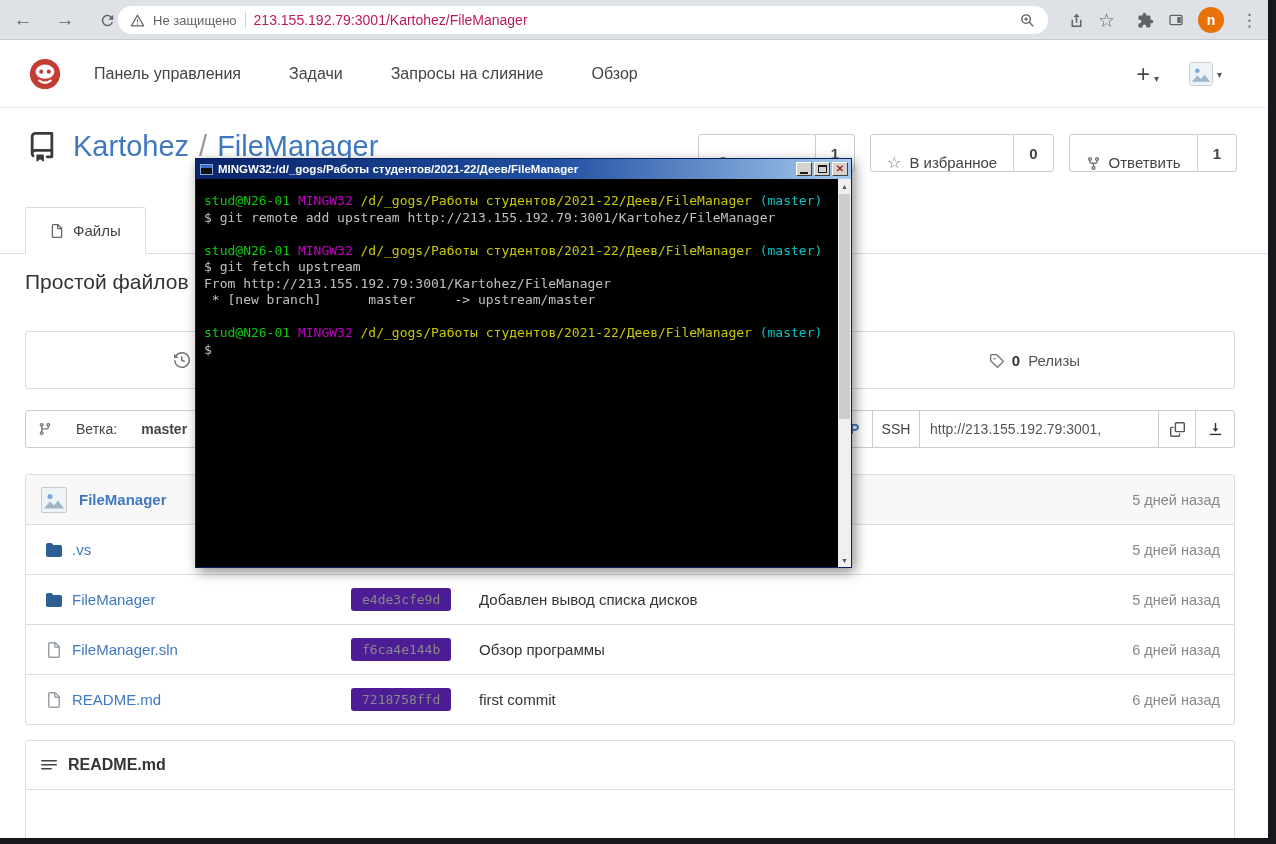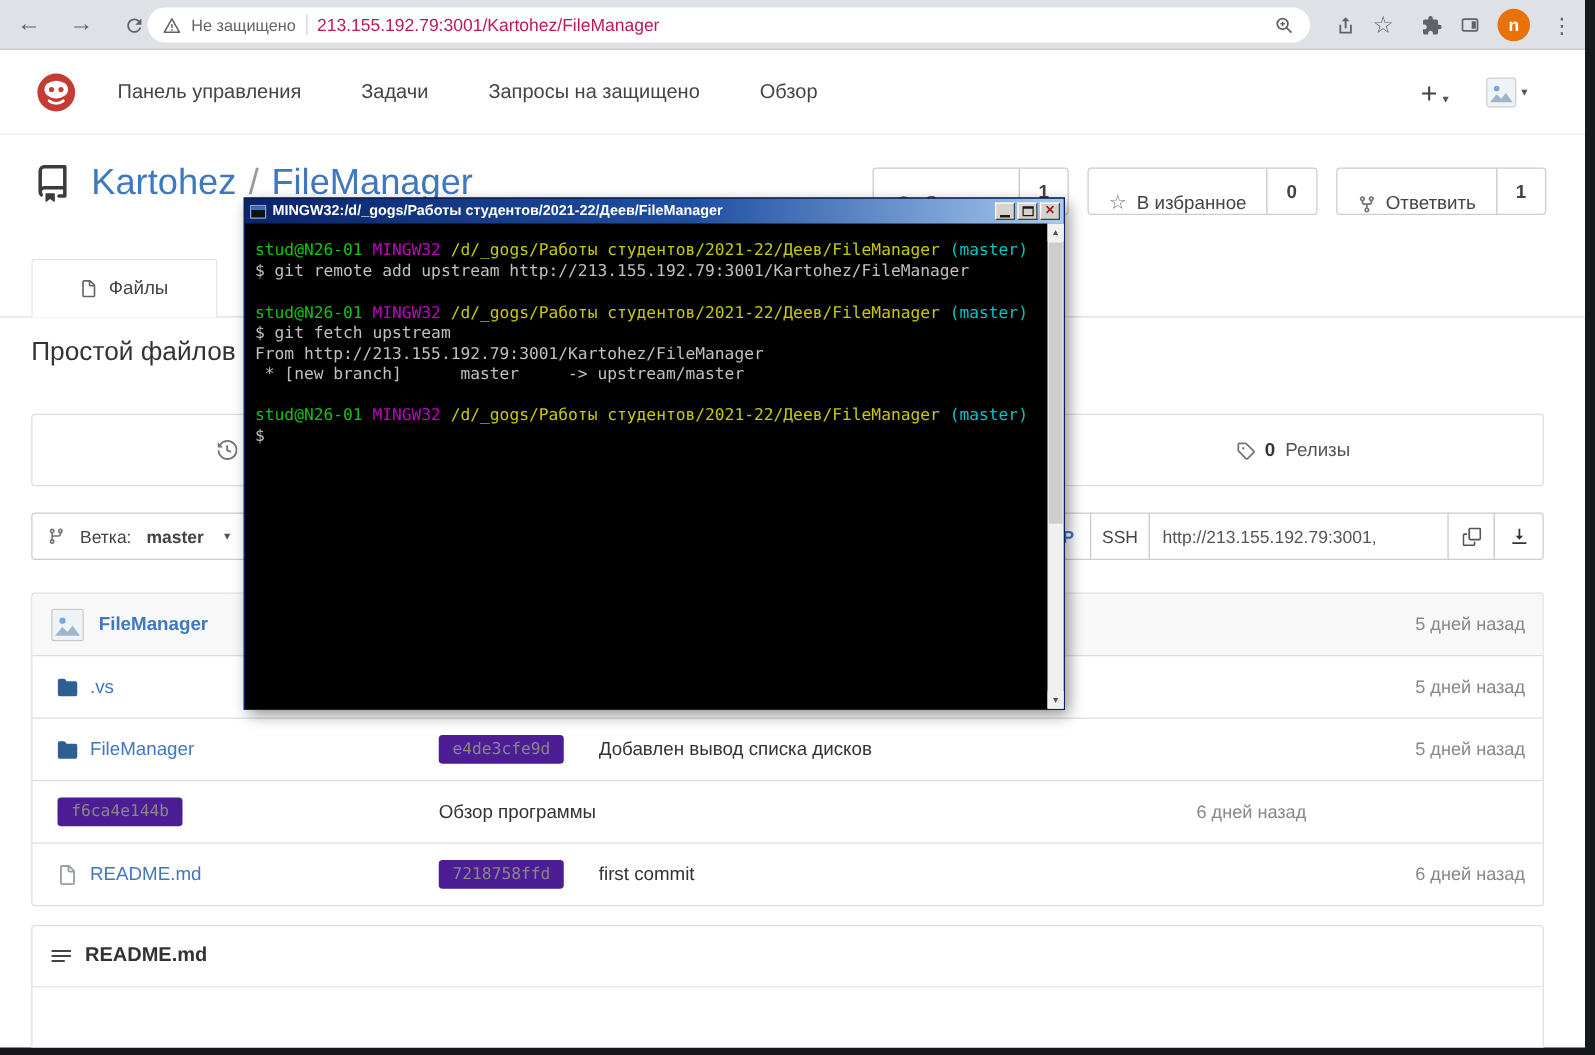--- a/index.html
+++ b/index.html
@@ -35,34 +35,34 @@
   .repo-title-text .slash{color:#999}
   .repo-title-text a{color:#4078c0;text-decoration:none;cursor:pointer}
   .repo-actions{position:absolute;right:33px;top:16px;display:flex;gap:15px}
   .btn-group{display:flex}
   .gbtn{display:flex;align-items:flex-end;gap:8px;height:38px;padding:0 16px;background:#fff;border:1px solid #ccc;border-radius:3px 0 0 3px;font-size:15px;color:#444;cursor:pointer;white-space:nowrap}
   .gcount{display:flex;align-items:center;height:38px;padding:0 15px;margin-left:-1px;border:1px solid #ccc;border-radius:0 3px 3px 0;font-weight:700;font-size:15px;color:#444;background:#fff;cursor:pointer}
   .oct{flex:none;display:inline-flex}
 
   
   .tabs-row{position:absolute;top:206px;left:0;width:100%;height:48px;border-bottom:1px solid #ddd}
-  .tab{position:absolute;left:25px;bottom:-1px;height:47px;display:flex;align-items:center;gap:9px;padding:0 38px;background:#fff;border:1px solid #ddd;border-bottom-color:#fff;border-radius:3px 3px 0 0;font-size:15px;color:#444;cursor:pointer}
+  .tab{position:absolute;left:25px;bottom:-1px;height:47px;display:flex;align-items:center;gap:9px;padding:0 24px;background:#fff;border:1px solid #ddd;border-bottom-color:#fff;border-radius:3px 3px 0 0;font-size:15px;color:#444;cursor:pointer}
 
   
   .descr{position:absolute;top:270px;left:25px;font-size:21px;color:#333;white-space:nowrap}
 
   
   .stats{position:absolute;top:331px;left:25px;width:1210px;height:58px;border:1px solid #ddd;border-radius:3px;background:#fff}
   .stat-history{position:absolute;left:148px;top:20px}
   .stat-releases{position:absolute;left:807px;top:0;width:403px;height:100%;display:flex;align-items:center;justify-content:center;gap:8px;font-size:15px;color:#555;cursor:pointer}
   .stat-releases b{color:#333}
 
   
   .branch-bar{position:absolute;top:410px;left:0;width:100%;height:38px}
-  .branch-select{position:absolute;left:25px;top:0;width:172px;height:38px;border:1px solid #ccc;border-radius:3px;background:#fff;display:flex;align-items:center;gap:12px;padding:0 12px;font-size:14px;color:#444;cursor:pointer;white-space:nowrap}
+  .branch-select{position:absolute;left:25px;top:0;width:172px;height:38px;border:1px solid #ccc;border-radius:3px;background:#fff;display:flex;align-items:center;gap:24px;padding:0 12px;font-size:14px;color:#444;cursor:pointer;white-space:nowrap}
   .clone-group{position:absolute;right:33px;top:0;height:38px;display:flex}
   .proto-btn{height:38px;border:1px solid #ccc;background:#fff;font-size:14px;color:#444;cursor:pointer;display:flex;align-items:center;justify-content:center}
   .proto-http{width:64px;border-radius:3px 0 0 3px;color:#4078c0;font-weight:700}
   .proto-ssh{width:48px;margin-left:-1px}
   .clone-input{width:240px;height:38px;margin-left:-1px;border:1px solid #ccc;padding:0 10px;font-size:14px;color:#555;background:#fff;border-radius:0}
   .icon-btn{width:38px;height:38px;margin-left:-1px;border:1px solid #ccc;background:#fff;display:flex;align-items:center;justify-content:center;cursor:pointer}
   .icon-btn.last{width:40px;border-radius:0 3px 3px 0}
 
   
   .ftable{position:absolute;top:474px;left:25px;width:1210px;border:1px solid #ddd;border-radius:3px;background:#fff;font-size:15px}
@@ -166,21 +166,21 @@
           <circle cx="18" cy="18" r="16" fill="#c43d35"></circle>
           <ellipse cx="18" cy="15.5" rx="10" ry="7.5" fill="#fff"></ellipse>
           <circle cx="14" cy="15.5" r="2.2" fill="#c43d35"></circle>
           <circle cx="22" cy="15.5" r="2.2" fill="#c43d35"></circle>
           <path d="M12 25c4 3 8 3 12 0" stroke="#fff" stroke-width="2.4" fill="none" stroke-linecap="round"></path>
         </svg>
     </span>
     <div class="gnav-items">
       <span class="gnav-item">Панель управления</span>
       <span class="gnav-item">Задачи</span>
-      <span class="gnav-item">Запросы на защищено</span>
+      <span class="gnav-item">Запросы на слияние</span>
       <span class="gnav-item">Обзор</span>
     </div>
     <div class="gnav-right">
       <span><span class="gplus">+</span><span class="caret">▾</span></span>
       <span style="display:flex;align-items:center">
         <span class="gavatar">
           <svg width="22" height="22" viewBox="0 0 24 24">
               <rect width="24" height="24" fill="#eef3f7"></rect>
               <circle cx="8" cy="8.5" r="2.5" fill="#7aa7d8"></circle>
               <path d="M2 20.5l6-7 4 4 4-5 6 8z" fill="#9fb6c8"></path>
@@ -335,20 +335,28 @@
                 <path fill="#2e5f94" d="M1.75 1C.784 1 0 1.784 0 2.75v10.5C0 14.216.784 15 1.75 15h12.5A1.75 1.75 0 0 0 16 13.25v-8.5A1.75 1.75 0 0 0 14.25 3H7.5a.25.25 0 0 1-.2-.1l-.9-1.2A1.75 1.75 0 0 0 5 1H1.75z"></path>
               </svg>
             </span>
             <a class="flink">FileManager</a>
           </span>
           <span class="cell-hash"><a class="hash-badge">e4de3cfe9d</a></span>
           <span class="cell-msg">Добавлен вывод списка дисков</span>
           <span class="cell-age">5 дней назад</span>
         </div>
         <div class="file-row">
+          <span class="cell-name">
+            <span class="oct">
+              <svg width="16" height="16" viewBox="0 0 16 16">
+                <path fill="#99a0a8" d="M2 1.75C2 .784 2.784 0 3.75 0h5.086c.464 0 .909.184 1.237.513l3.414 3.414c.329.328.513.773.513 1.237v9.086A1.75 1.75 0 0 1 12.25 16h-8.5A1.75 1.75 0 0 1 2 14.25V1.75zm1.75-.25a.25.25 0 0 0-.25.25v12.5c0 .138.112.25.25.25h8.5a.25.25 0 0 0 .25-.25V6h-2.75A1.75 1.75 0 0 1 8 4.25V1.5H3.75zm5.75.56v2.19c0 .138.112.25.25.25h2.19L9.5 2.06z"></path>
+              </svg>
+            </span>
+            <a class="flink">FileManager.sln</a>
+          </span>
           <span class="cell-hash"><a class="hash-badge">f6ca4e144b</a></span>
           <span class="cell-msg">Обзор программы</span>
           <span class="cell-age">6 дней назад</span>
         </div>
         <div class="file-row">
           <span class="cell-name">
             <span class="oct">
               <svg width="16" height="16" viewBox="0 0 16 16">
                 <path fill="#99a0a8" d="M2 1.75C2 .784 2.784 0 3.75 0h5.086c.464 0 .909.184 1.237.513l3.414 3.414c.329.328.513.773.513 1.237v9.086A1.75 1.75 0 0 1 12.25 16h-8.5A1.75 1.75 0 0 1 2 14.25V1.75zm1.75-.25a.25.25 0 0 0-.25.25v12.5c0 .138.112.25.25.25h8.5a.25.25 0 0 0 .25-.25V6h-2.75A1.75 1.75 0 0 1 8 4.25V1.5H3.75zm5.75.56v2.19c0 .138.112.25.25.25h2.19L9.5 2.06z"></path>
               </svg>

